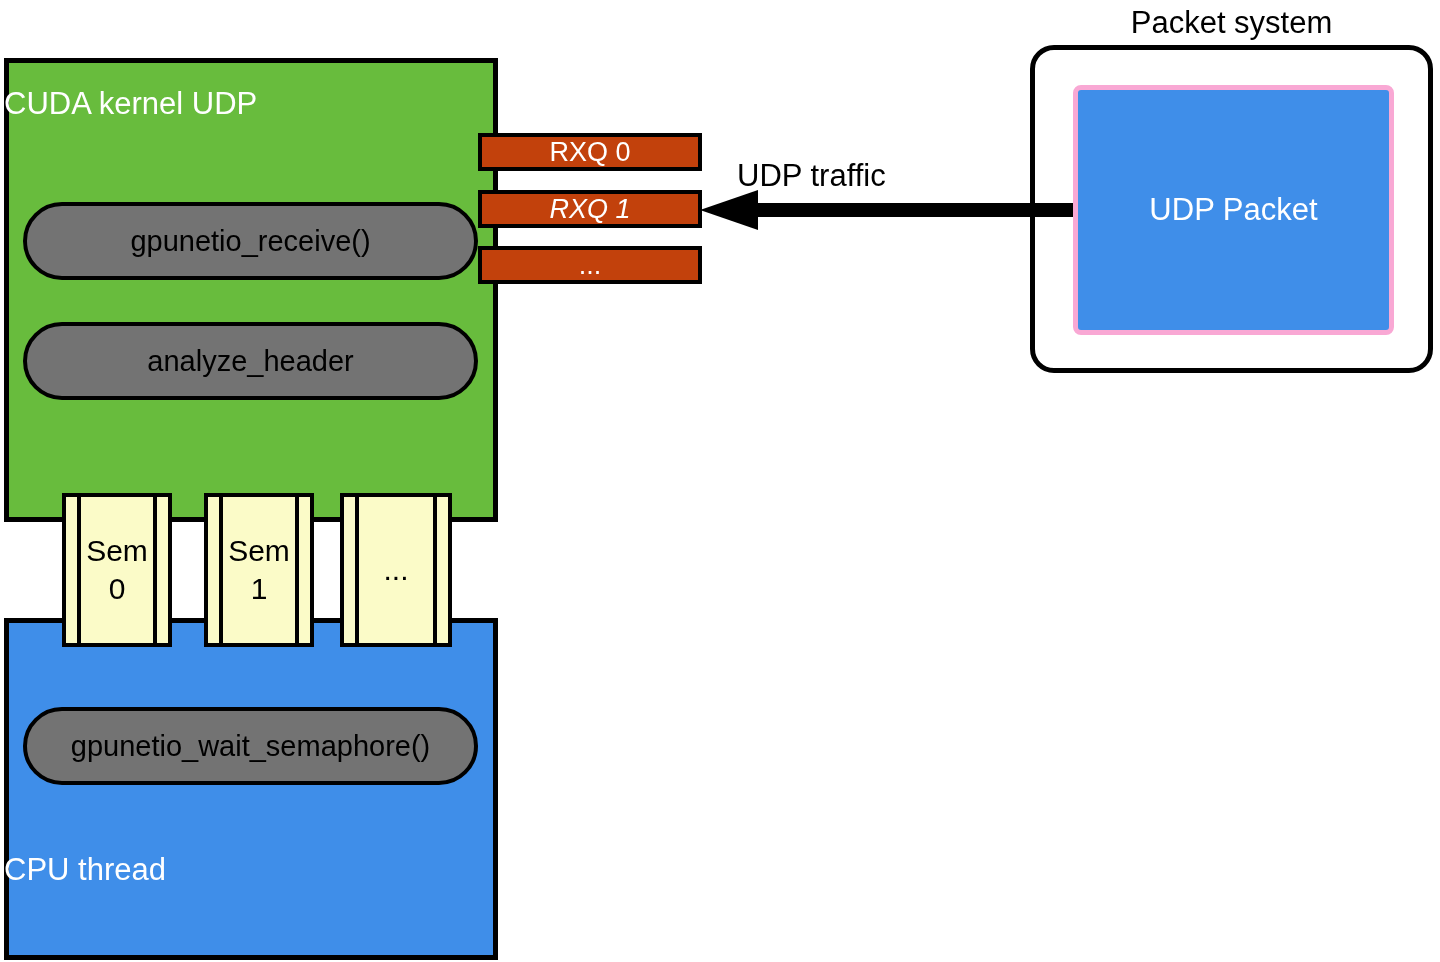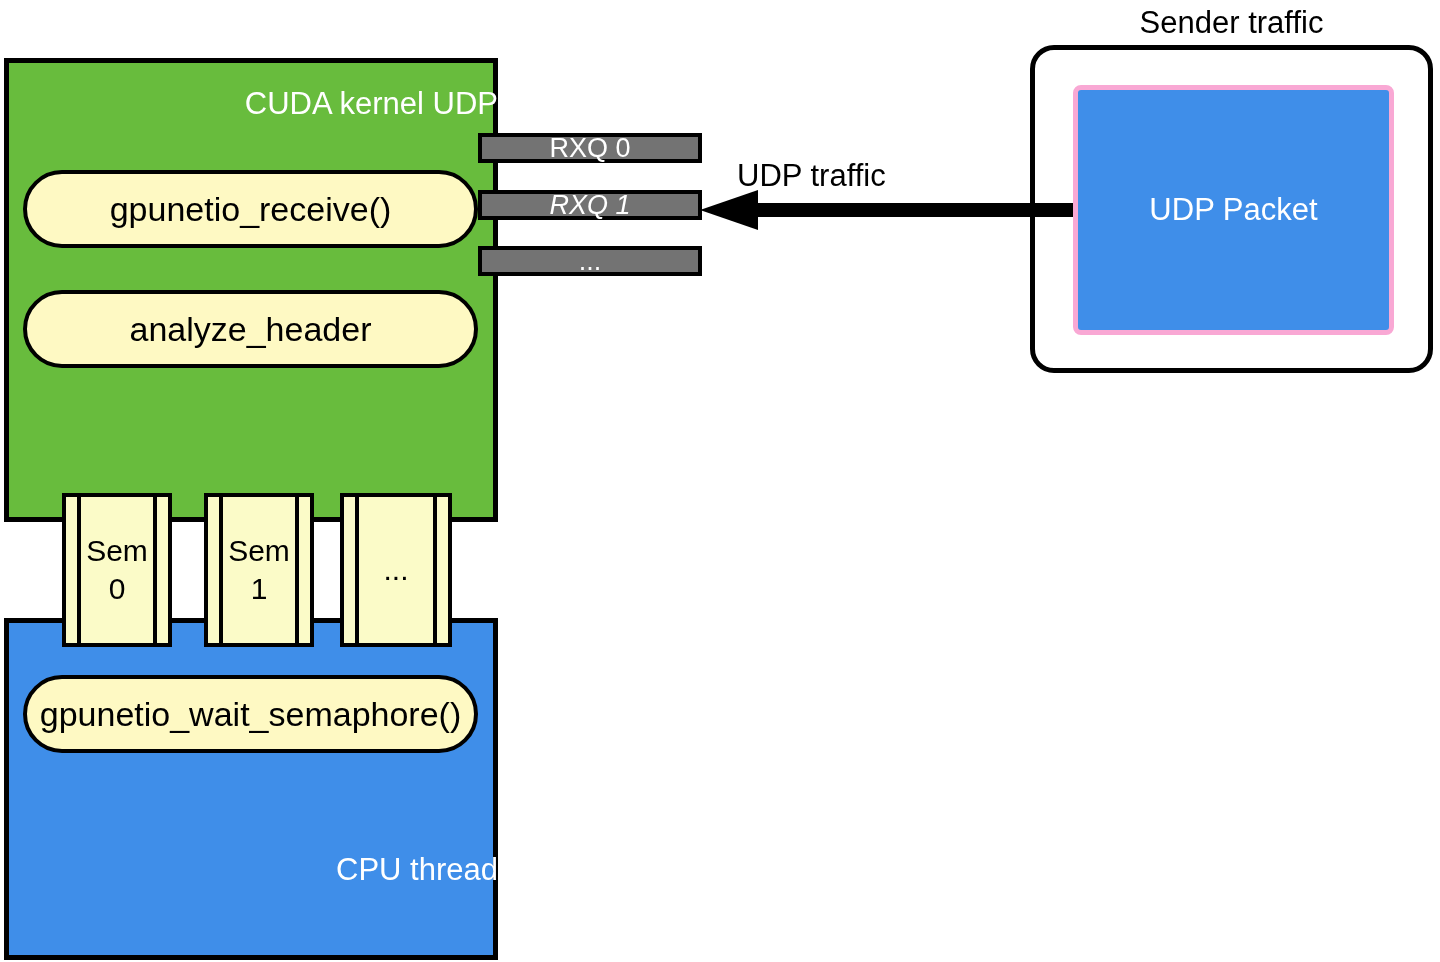--- a/index.html
+++ b/index.html
@@ -24,48 +24,49 @@
     background: #68bc3d; border: 5px solid #000;
     z-index: 1;
   }
   .cpu-block {
     left: 4px; top: 618px; width: 494px; height: 342px;
     background: #3f8ee9; border: 5px solid #000;
     z-index: 1;
   }
   .block-title {
     left: 4px; width: 494px;
-    text-align: right;
+    text-align: left;
     font-size: 31px;
     color: #ffffff;
     z-index: 2;
   }
   .gpu-title { top: 86px; }
   .cpu-title { top: 852px; }
 
   
   .pill {
     left: 23px; width: 455px; height: 78px;
-    background: #fef9c3;
+    background: #737373;
     border: 4px solid #000;
     border-radius: 39px;
     display: flex; align-items: center; justify-content: center;
-    font-size: 34px;
+    font-size: 29px;
     z-index: 3;
+    margin-top: 32px;
   }
   .pill-receive { top: 170px; }
   .pill-analyze { top: 290px; }
   .pill-update  { top: 398px; }
   .pill-wait    { top: 675px; }
   .pill-print   { top: 785px; }
 
   
   .rxq {
-    left: 478px; width: 224px; height: 30px;
-    background: #737373;
+    left: 478px; width: 224px; height: 38px;
+    background: #c2410c;
     border: 4px solid #000;
     color: #ffffff;
     font-size: 27px;
     display: flex; align-items: center; justify-content: center;
     z-index: 4;
   }
   .rxq-0 { top: 133px; }
   .rxq-1 { top: 190px; font-style: italic; }
   .rxq-more { top: 246px; }
 
@@ -151,21 +152,21 @@
   <div class="abs pill pill-analyze">analyze_header</div>
 
   <div class="abs rxq rxq-0">RXQ 0</div>
   <div class="abs rxq rxq-1">RXQ 1</div>
   <div class="abs rxq rxq-more">...</div>
 
   <div class="abs arrow-shaft"></div>
   <div class="abs arrow-head"></div>
   <div class="abs arrow-label">UDP traffic</div>
 
-  <div class="abs sender-title">Sender traffic</div>
+  <div class="abs sender-title">Packet system</div>
   <div class="abs sender-box"></div>
   <div class="abs generator-box">
     <div>UDP Packet</div>
   </div>
 
   <div class="abs sem sem-0">
     <div class="sem-rail rail-left"></div>
     <div class="sem-rail rail-right"></div>
     <div>Sem</div>
     <div>0</div>

